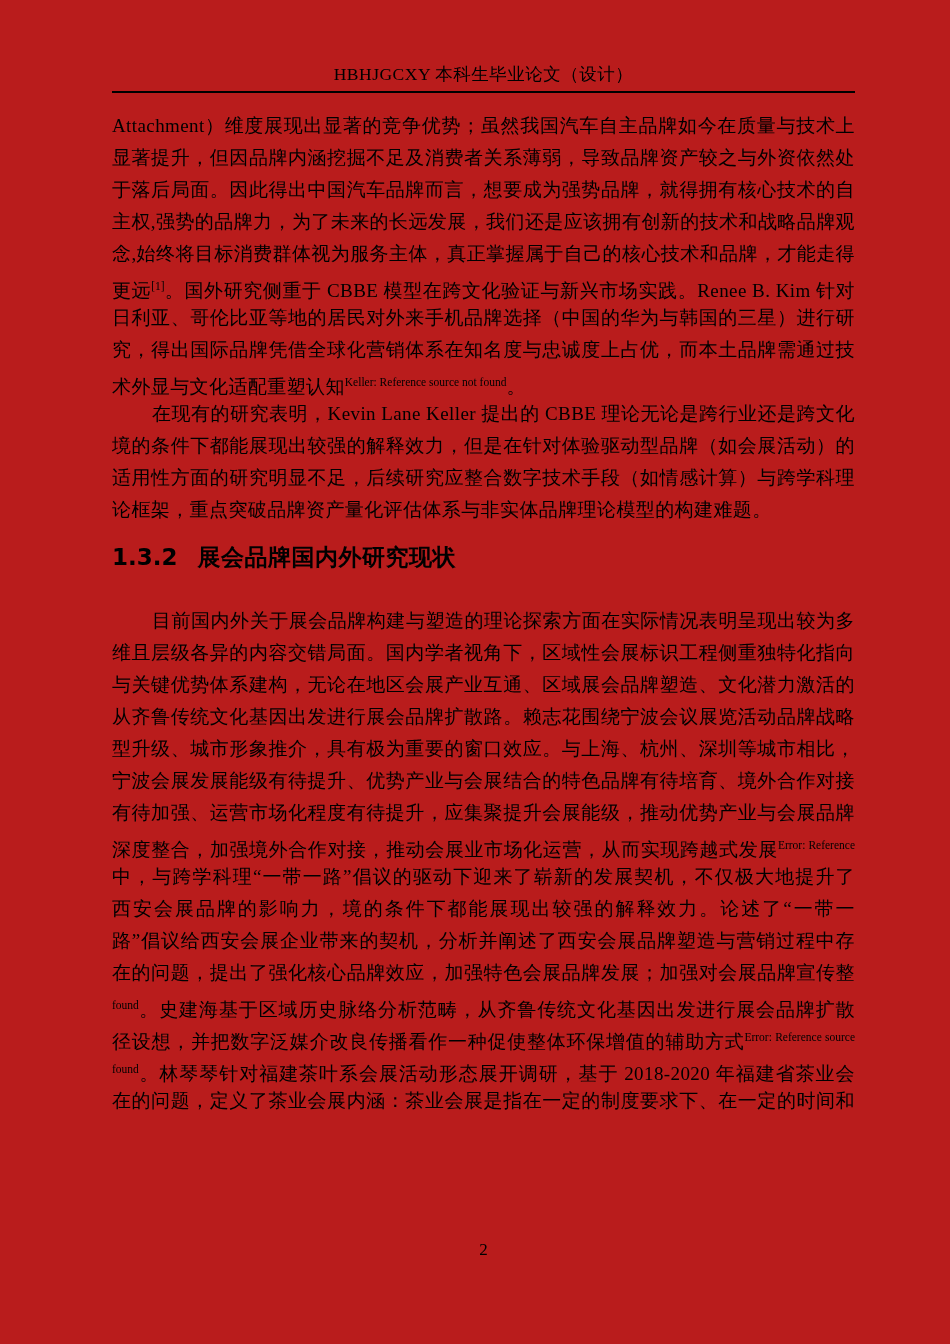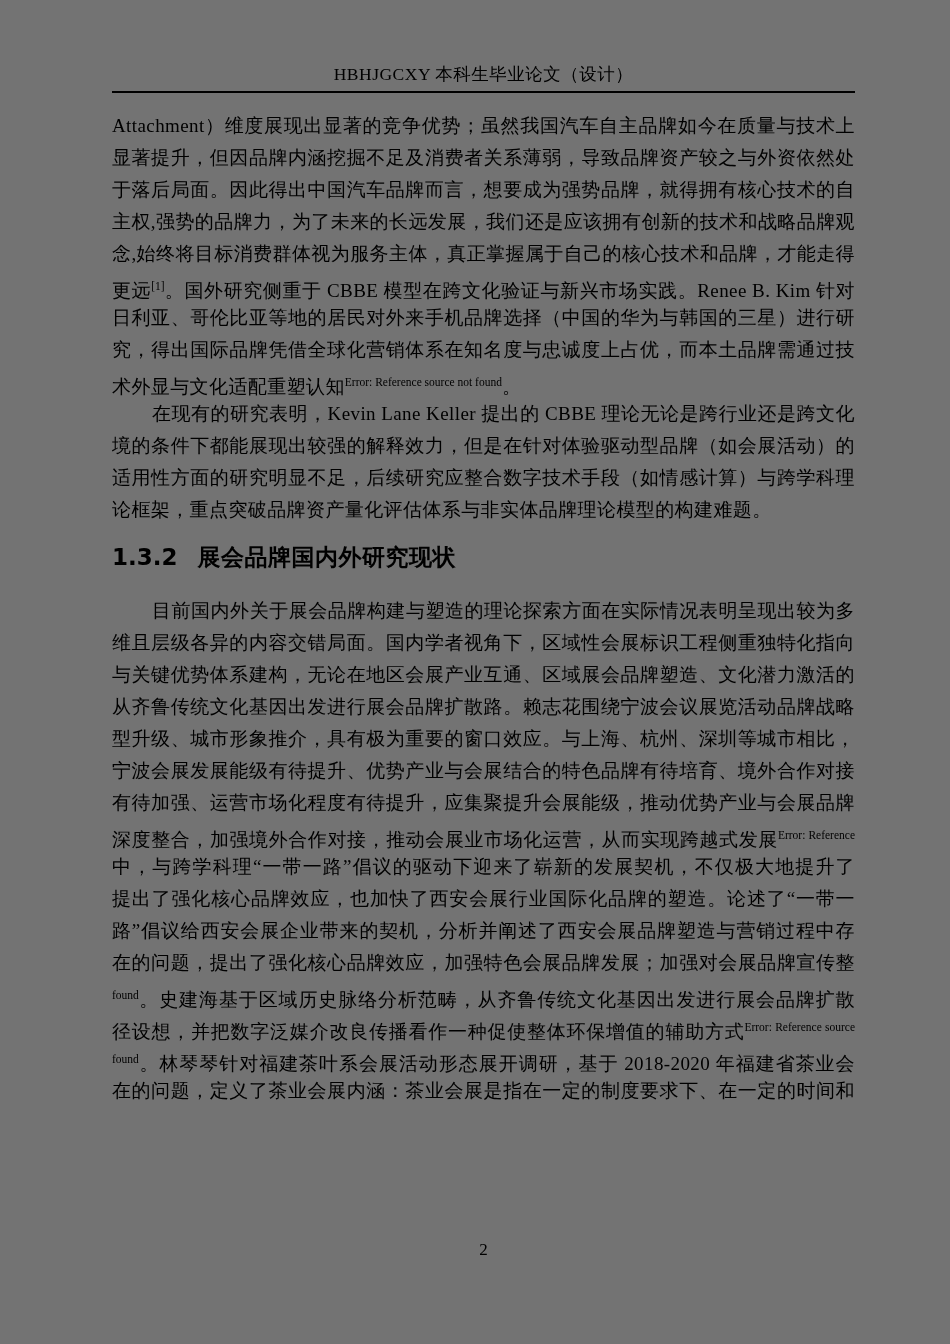--- a/index.html
+++ b/index.html
@@ -1,21 +1,21 @@
 <!DOCTYPE html>
 <html><head>
 <meta charset="utf-8">
 <style>
   html, body { margin: 0; padding: 0; background: #e8e8e8; }
   .sheet {
     position: relative;
     width: 950px;
     height: 1344px;
     margin: 0 auto;
-    background: #737373;
+    background: #b91c1c;
     color: #000;
     font-family: "Liberation Serif", "DejaVu Serif", serif;
     overflow: hidden;
   }
   .page-header {
     position: absolute;
     top: 62px;
     left: 112px;
     width: 743px;
     text-align: center;
@@ -54,21 +54,21 @@
   }
   .line.indent { text-indent: 40px; }
   .sup {
     font-size: 11.5px;
     vertical-align: 7px;
     letter-spacing: 0;
     font-family: "Liberation Serif", "DejaVu Serif", serif;
   }
   .section-heading {
     margin-top: 15px;
-    margin-bottom: 22px;
+    margin-bottom: 32px;
     height: 32px;
     line-height: 32px;
     font-family: "DejaVu Sans", "Liberation Sans", sans-serif;
     font-weight: bold;
     font-size: 23px;
     letter-spacing: 0.5px;
   }
   .section-heading .h-num { margin-right: 20px; letter-spacing: 0; }
   .page-footer {
     position: absolute;
@@ -89,40 +89,40 @@
   <div class="content" id="doc-content">
       <div class="paragraph">
         <div class="line"><span>Attachment）维度展现出显著的竞争优势；虽然我国汽车自主品牌如今在质量与技术上有</span></div>
         <div class="line"><span>显著提升，但因品牌内涵挖掘不足及消费者关系薄弱，导致品牌资产较之与外资依然处</span></div>
         <div class="line"><span>于落后局面。因此得出中国汽车品牌而言，想要成为强势品牌，就得拥有核心技术的自</span></div>
         <div class="line"><span>主权,强势的品牌力，为了未来的长远发展，我们还是应该拥有创新的技术和战略品牌观</span></div>
         <div class="line"><span>念,始终将目标消费群体视为服务主体，真正掌握属于自己的核心技术和品牌，才能走得</span></div>
         <div class="line"><span>更远</span><span class="sup">[1]</span><span>。国外研究侧重于 CBBE 模型在跨文化验证与新兴市场实践。Renee B. Kim 针对尼</span></div>
         <div class="line"><span>日利亚、哥伦比亚等地的居民对外来手机品牌选择（中国的华为与韩国的三星）进行研</span></div>
         <div class="line"><span>究，得出国际品牌凭借全球化营销体系在知名度与忠诚度上占优，而本土品牌需通过技</span></div>
-        <div class="line no-stretch"><span>术外显与文化适配重塑认知</span><span class="sup">Error: Reference source not found</span><span>。</span></div>
+        <div class="line no-stretch"><span>术外显与文化适配重塑认知</span><span class="sup">Keller: Reference source not found</span><span>。</span></div>
       </div>
       <div class="paragraph">
         <div class="line indent"><span>在现有的研究表明，Kevin Lane Keller 提出的 CBBE 理论无论是跨行业还是跨文化情</span></div>
         <div class="line"><span>境的条件下都能展现出较强的解释效力，但是在针对体验驱动型品牌（如会展活动）的</span></div>
         <div class="line"><span>适用性方面的研究明显不足，后续研究应整合数字技术手段（如情感计算）与跨学科理</span></div>
         <div class="line no-stretch"><span>论框架，重点突破品牌资产量化评估体系与非实体品牌理论模型的构建难题。</span></div>
       </div>
       <div class="section-heading"><span class="h-num">1.3.2</span><span>展会品牌国内外研究现状</span></div>
       <div class="paragraph">
         <div class="line indent"><span>目前国内外关于展会品牌构建与塑造的理论探索方面在实际情况表明呈现出较为多</span></div>
         <div class="line"><span>维且层级各异的内容交错局面。国内学者视角下，区域性会展标识工程侧重独特化指向</span></div>
         <div class="line"><span>与关键优势体系建构，无论在地区会展产业互通、区域展会品牌塑造、文化潜力激活的</span></div>
         <div class="line"><span>从齐鲁传统文化基因出发进行展会品牌扩散路。赖志花围绕宁波会议展览活动品牌战略指</span></div>
         <div class="line"><span>型升级、城市形象推介，具有极为重要的窗口效应。与上海、杭州、深圳等城市相比，</span></div>
         <div class="line"><span>宁波会展发展能级有待提升、优势产业与会展结合的特色品牌有待培育、境外合作对接</span></div>
         <div class="line"><span>有待加强、运营市场化程度有待提升，应集聚提升会展能级，推动优势产业与会展品牌</span></div>
         <div class="line"><span>深度整合，加强境外合作对接，推动会展业市场化运营，从而实现跨越式发展</span><span class="sup">Error: Reference</span></div>
         <div class="line"><span>中，与跨学科理“一带一路”倡议的驱动下迎来了崭新的发展契机，不仅极大地提升了</span></div>
-        <div class="line"><span>提出了强化核心品牌效应，也加快了西安会展行业国际化品牌的塑造。论述了“一带一</span></div>
+        <div class="line"><span>西安会展品牌的影响力，境的条件下都能展现出较强的解释效力。论述了“一带一</span></div>
         <div class="line"><span>路”倡议给西安会展企业带来的契机，分析并阐述了西安会展品牌塑造与营销过程中存</span></div>
         <div class="line"><span>在的问题，提出了强化核心品牌效应，加强特色会展品牌发展；加强对会展品牌宣传整</span></div>
         <div class="line"><span class="sup">found</span><span>。史建海基于区域历史脉络分析范畴，从齐鲁传统文化基因出发进行展会品牌扩散路</span></div>
         <div class="line"><span>径设想，并把数字泛媒介改良传播看作一种促使整体环保增值的辅助方式</span><span class="sup">Error: Reference source not</span></div>
         <div class="line"><span class="sup">found</span><span>。林琴琴针对福建茶叶系会展活动形态展开调研，基于 2018-2020 年福建省茶业会展</span></div>
         <div class="line"><span>在的问题，定义了茶业会展内涵：茶业会展是指在一定的制度要求下、在一定的时间和</span></div>
       </div>
     </div>
 
   <div class="page-footer">2</div>

